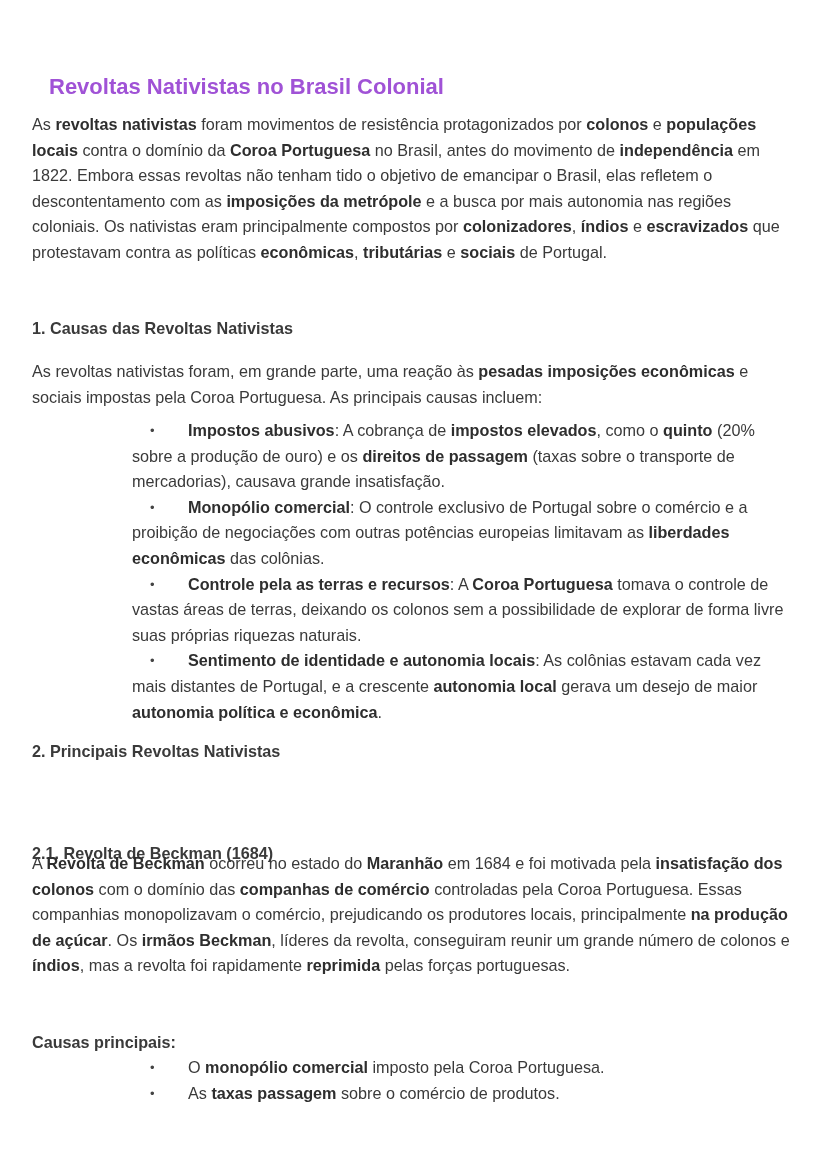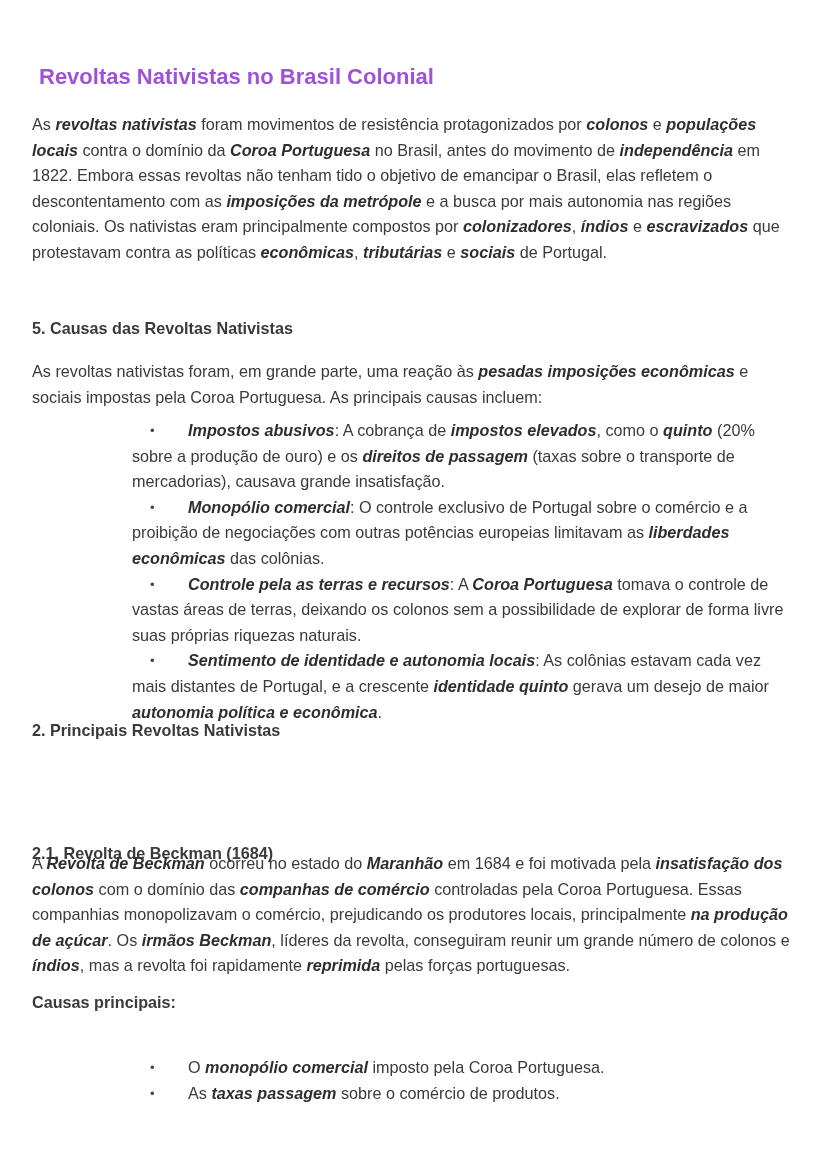--- a/index.html
+++ b/index.html
@@ -17,37 +17,37 @@
       line-height: 25.6px;
     }
     .page {
       position: relative;
       padding: 0 32px;
     }
     .title {
       position: absolute;
       top: 55px;
       left: 32px;
-      margin: 7px;
+      margin: 17px;
       font-size: 22px;
       line-height: 30px;
       font-weight: bold;
       color: #a052d6;
     }
     .block {
       position: absolute;
       left: 32px;
       right: 30px;
       margin: 0;
     }
     .heading {
       font-weight: bold;
       color: #3a3a3a;
     }
-    b { font-weight: bold; color: #2e2e2e; font-style: italic; }
+    b { font-weight: bold; color: #2e2e2e; }
     ul.bullets {
       list-style: none;
       margin: 0;
       padding: 0;
       position: absolute;
       left: 132px;
       right: 30px;
     }
     ul.bullets li {
       position: relative;
@@ -64,37 +64,37 @@
   </style>
 </head>
 <body>
 
 <div class="page">
 
   <h1 class="title">Revoltas Nativistas no Brasil Colonial</h1>
 
   <p class="block" style="top:112px;">As <b>revoltas nativistas</b> foram movimentos de resistência protagonizados por <b>colonos</b> e <b>populações locais</b> contra o domínio da <b>Coroa Portuguesa</b> no Brasil, antes do movimento de <b>independência</b> em 1822. Embora essas revoltas não tenham tido o objetivo de emancipar o Brasil, elas refletem o descontentamento com as <b>imposições da metrópole</b> e a busca por mais autonomia nas regiões coloniais. Os nativistas eram principalmente compostos por <b>colonizadores</b>, <b>índios</b> e <b>escravizados</b> que protestavam contra as políticas <b>econômicas</b>, <b>tributárias</b> e <b>sociais</b> de Portugal.</p>
 
-  <p class="block heading" style="top:316px;">5. Causas das Revoltas Nativistas</p>
+  <p class="block heading" style="top:316px;">1. Causas das Revoltas Nativistas</p>
 
   <p class="block" style="top:359px;">As revoltas nativistas foram, em grande parte, uma reação às <b>pesadas imposições econômicas</b> e sociais impostas pela Coroa Portuguesa. As principais causas incluem:</p>
 
   <ul class="bullets" style="top:418px;">
       <li><span class="dot">•</span><b>Impostos abusivos</b>: A cobrança de <b>impostos elevados</b>, como o <b>quinto</b> (20% sobre a produção de ouro) e os <b>direitos de passagem</b> (taxas sobre o transporte de mercadorias), causava grande insatisfação.</li>
       <li><span class="dot">•</span><b>Monopólio comercial</b>: O controle exclusivo de Portugal sobre o comércio e a proibição de negociações com outras potências europeias limitavam as <b>liberdades econômicas</b> das colônias.</li>
       <li><span class="dot">•</span><b>Controle pela as terras e recursos</b>: A <b>Coroa Portuguesa</b> tomava o controle de vastas áreas de terras, deixando os colonos sem a possibilidade de explorar de forma livre suas próprias riquezas naturais.</li>
-      <li><span class="dot">•</span><b>Sentimento de identidade e autonomia locais</b>: As colônias estavam cada vez mais distantes de Portugal, e a crescente <b>identidade quinto</b> gerava um desejo de maior <b>autonomia política e econômica</b>.</li>
+      <li><span class="dot">•</span><b>Sentimento de identidade e autonomia locais</b>: As colônias estavam cada vez mais distantes de Portugal, e a crescente <b>autonomia local</b> gerava um desejo de maior <b>autonomia política e econômica</b>.</li>
     </ul>
 
-  <p class="block heading" style="top:718px;">2. Principais Revoltas Nativistas</p>
+  <p class="block heading" style="top:739px;">2. Principais Revoltas Nativistas</p>
 
   <p class="block heading" style="top:800px;margin-top:41px;">2.1. Revolta de Beckman (1684)</p>
 
   <p class="block" style="top:851px;">A <b>Revolta de Beckman</b> ocorreu no estado do <b>Maranhão</b> em 1684 e foi motivada pela <b>insatisfação dos colonos</b> com o domínio das <b>companhas de comércio</b> controladas pela Coroa Portuguesa. Essas companhias monopolizavam o comércio, prejudicando os produtores locais, principalmente <b>na produção de açúcar</b>. Os <b>irmãos Beckman</b>, líderes da revolta, conseguiram reunir um grande número de colonos e <b>índios</b>, mas a revolta foi rapidamente <b>reprimida</b> pelas forças portuguesas.</p>
 
-  <p class="block heading" style="top:990px;">Causas principais:</p>
+  <p class="block heading" style="top:1030px;">Causas principais:</p>
 
   <ul class="bullets" style="top:1055px;">
       <li><span class="dot">•</span>O <b>monopólio comercial</b> imposto pela Coroa Portuguesa.</li>
       <li><span class="dot">•</span>As <b>taxas passagem</b> sobre o comércio de produtos.</li>
     </ul>
 
 </div>
 
 </body></html>

